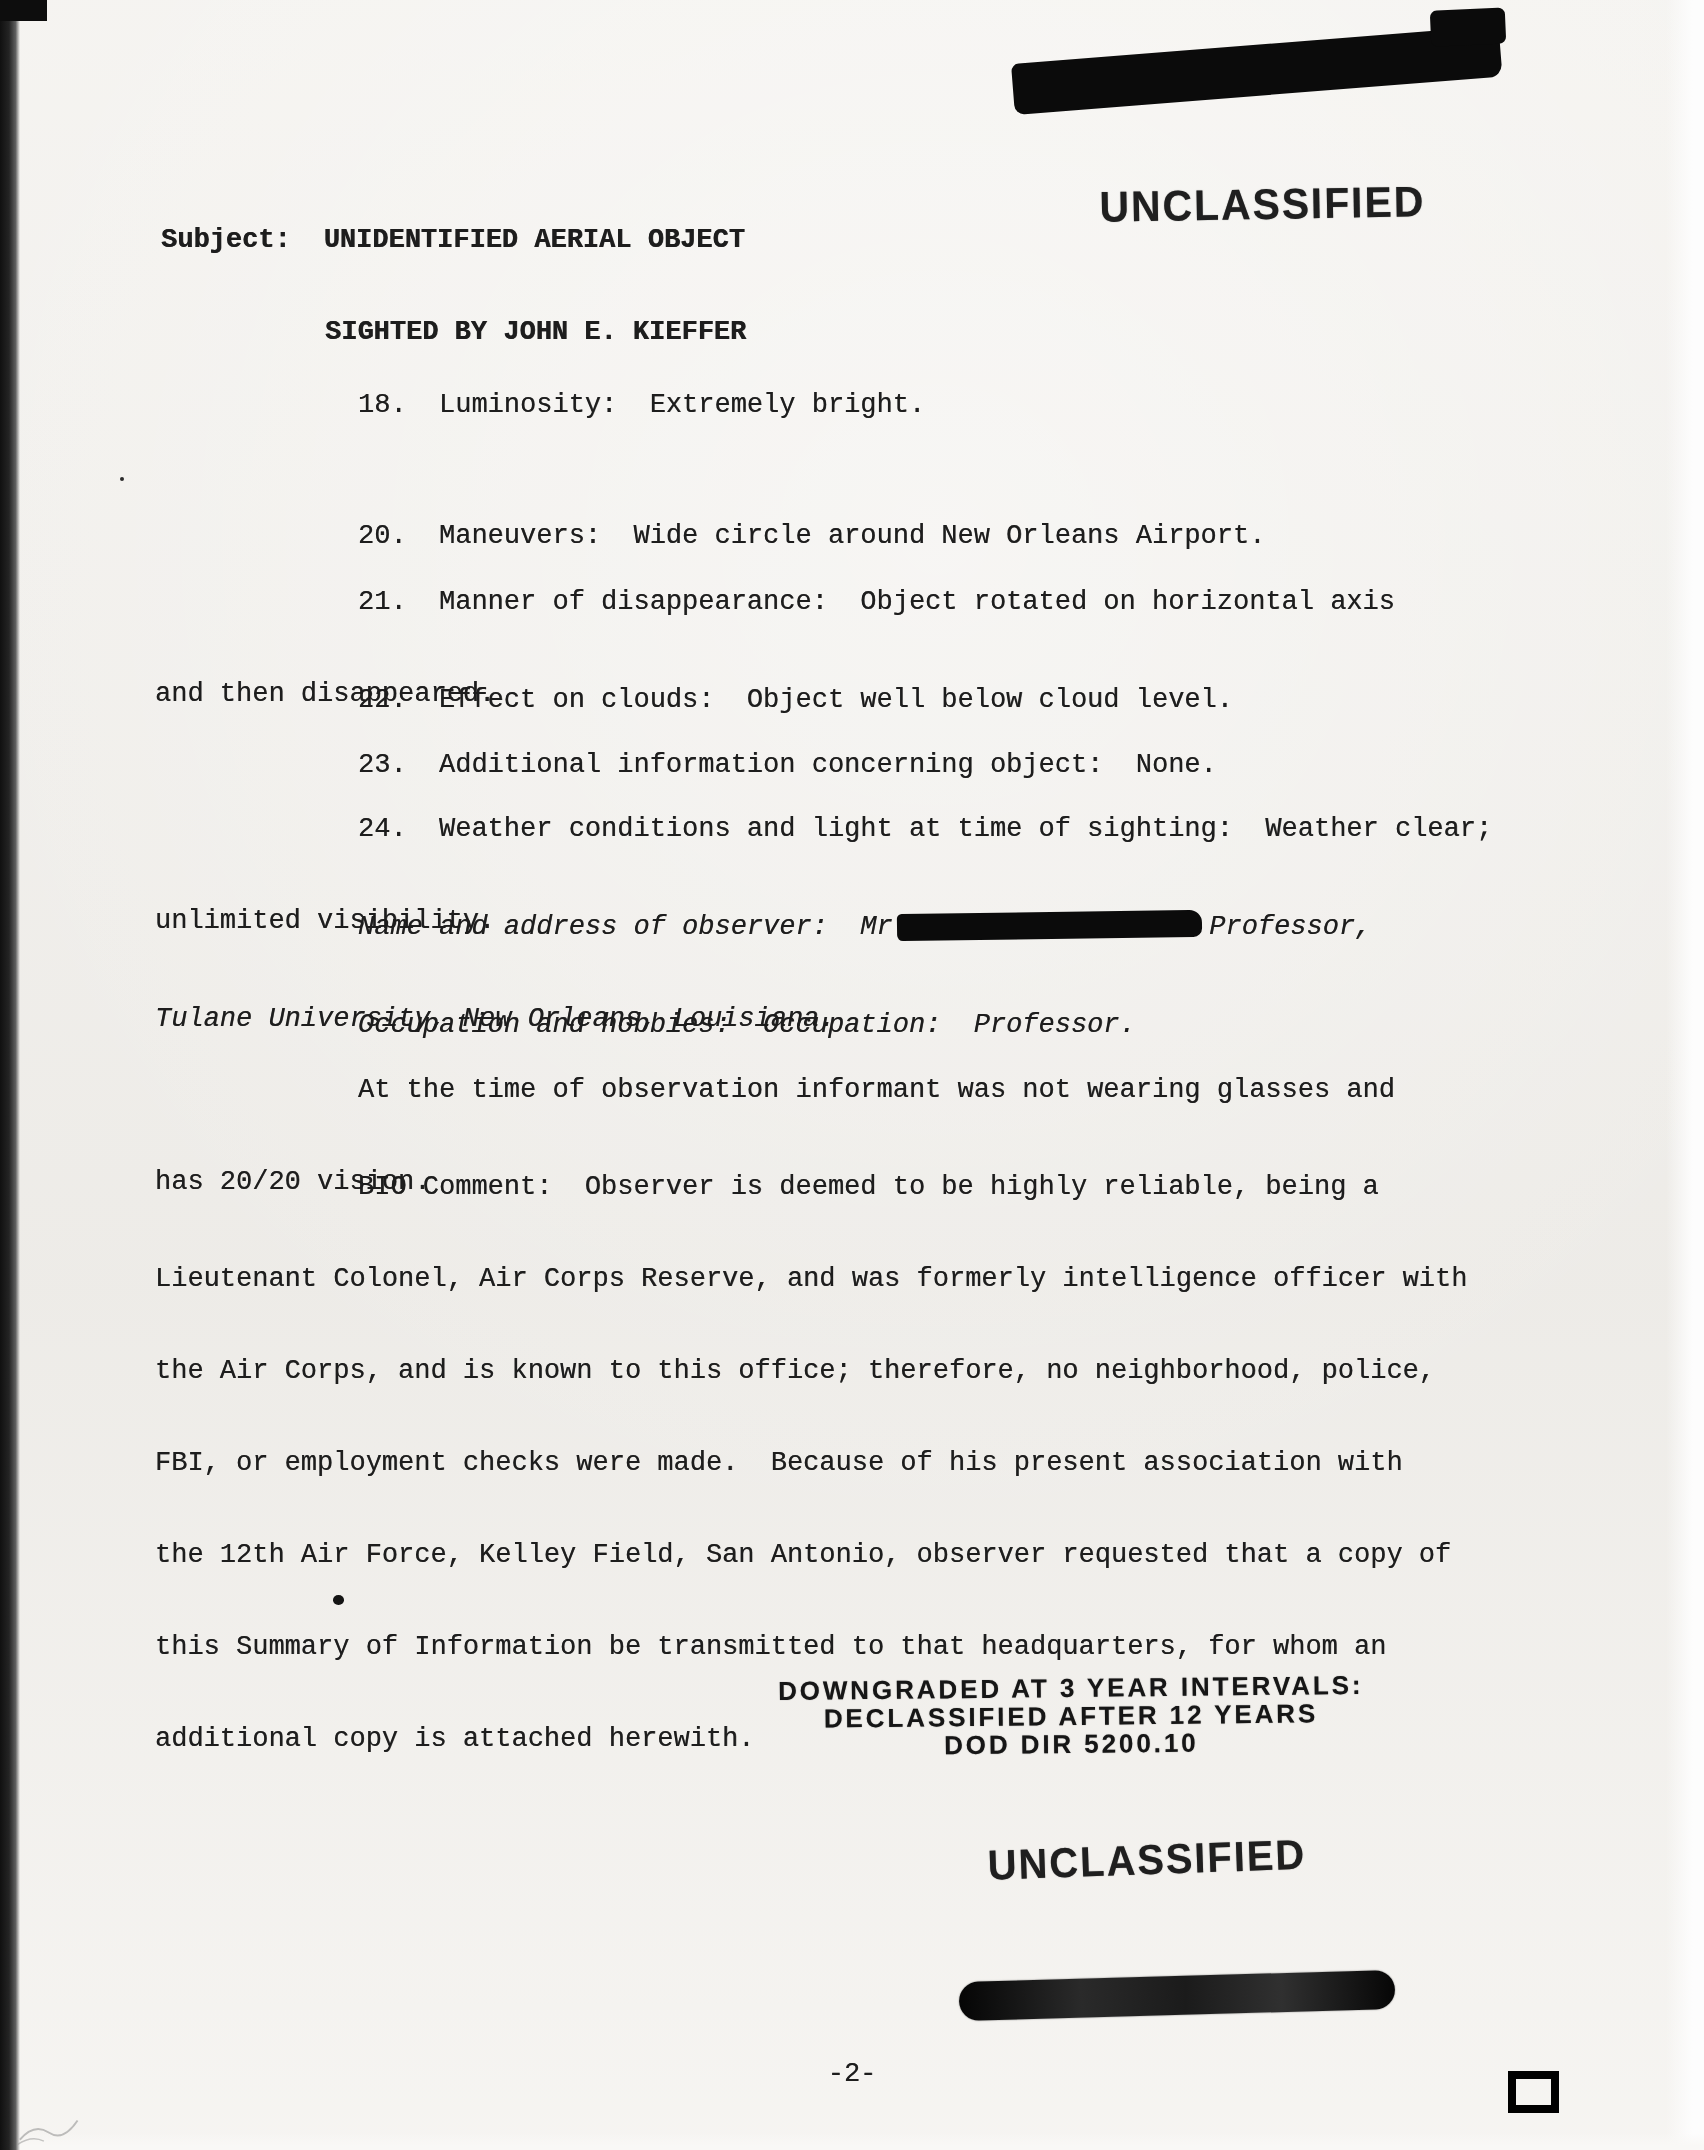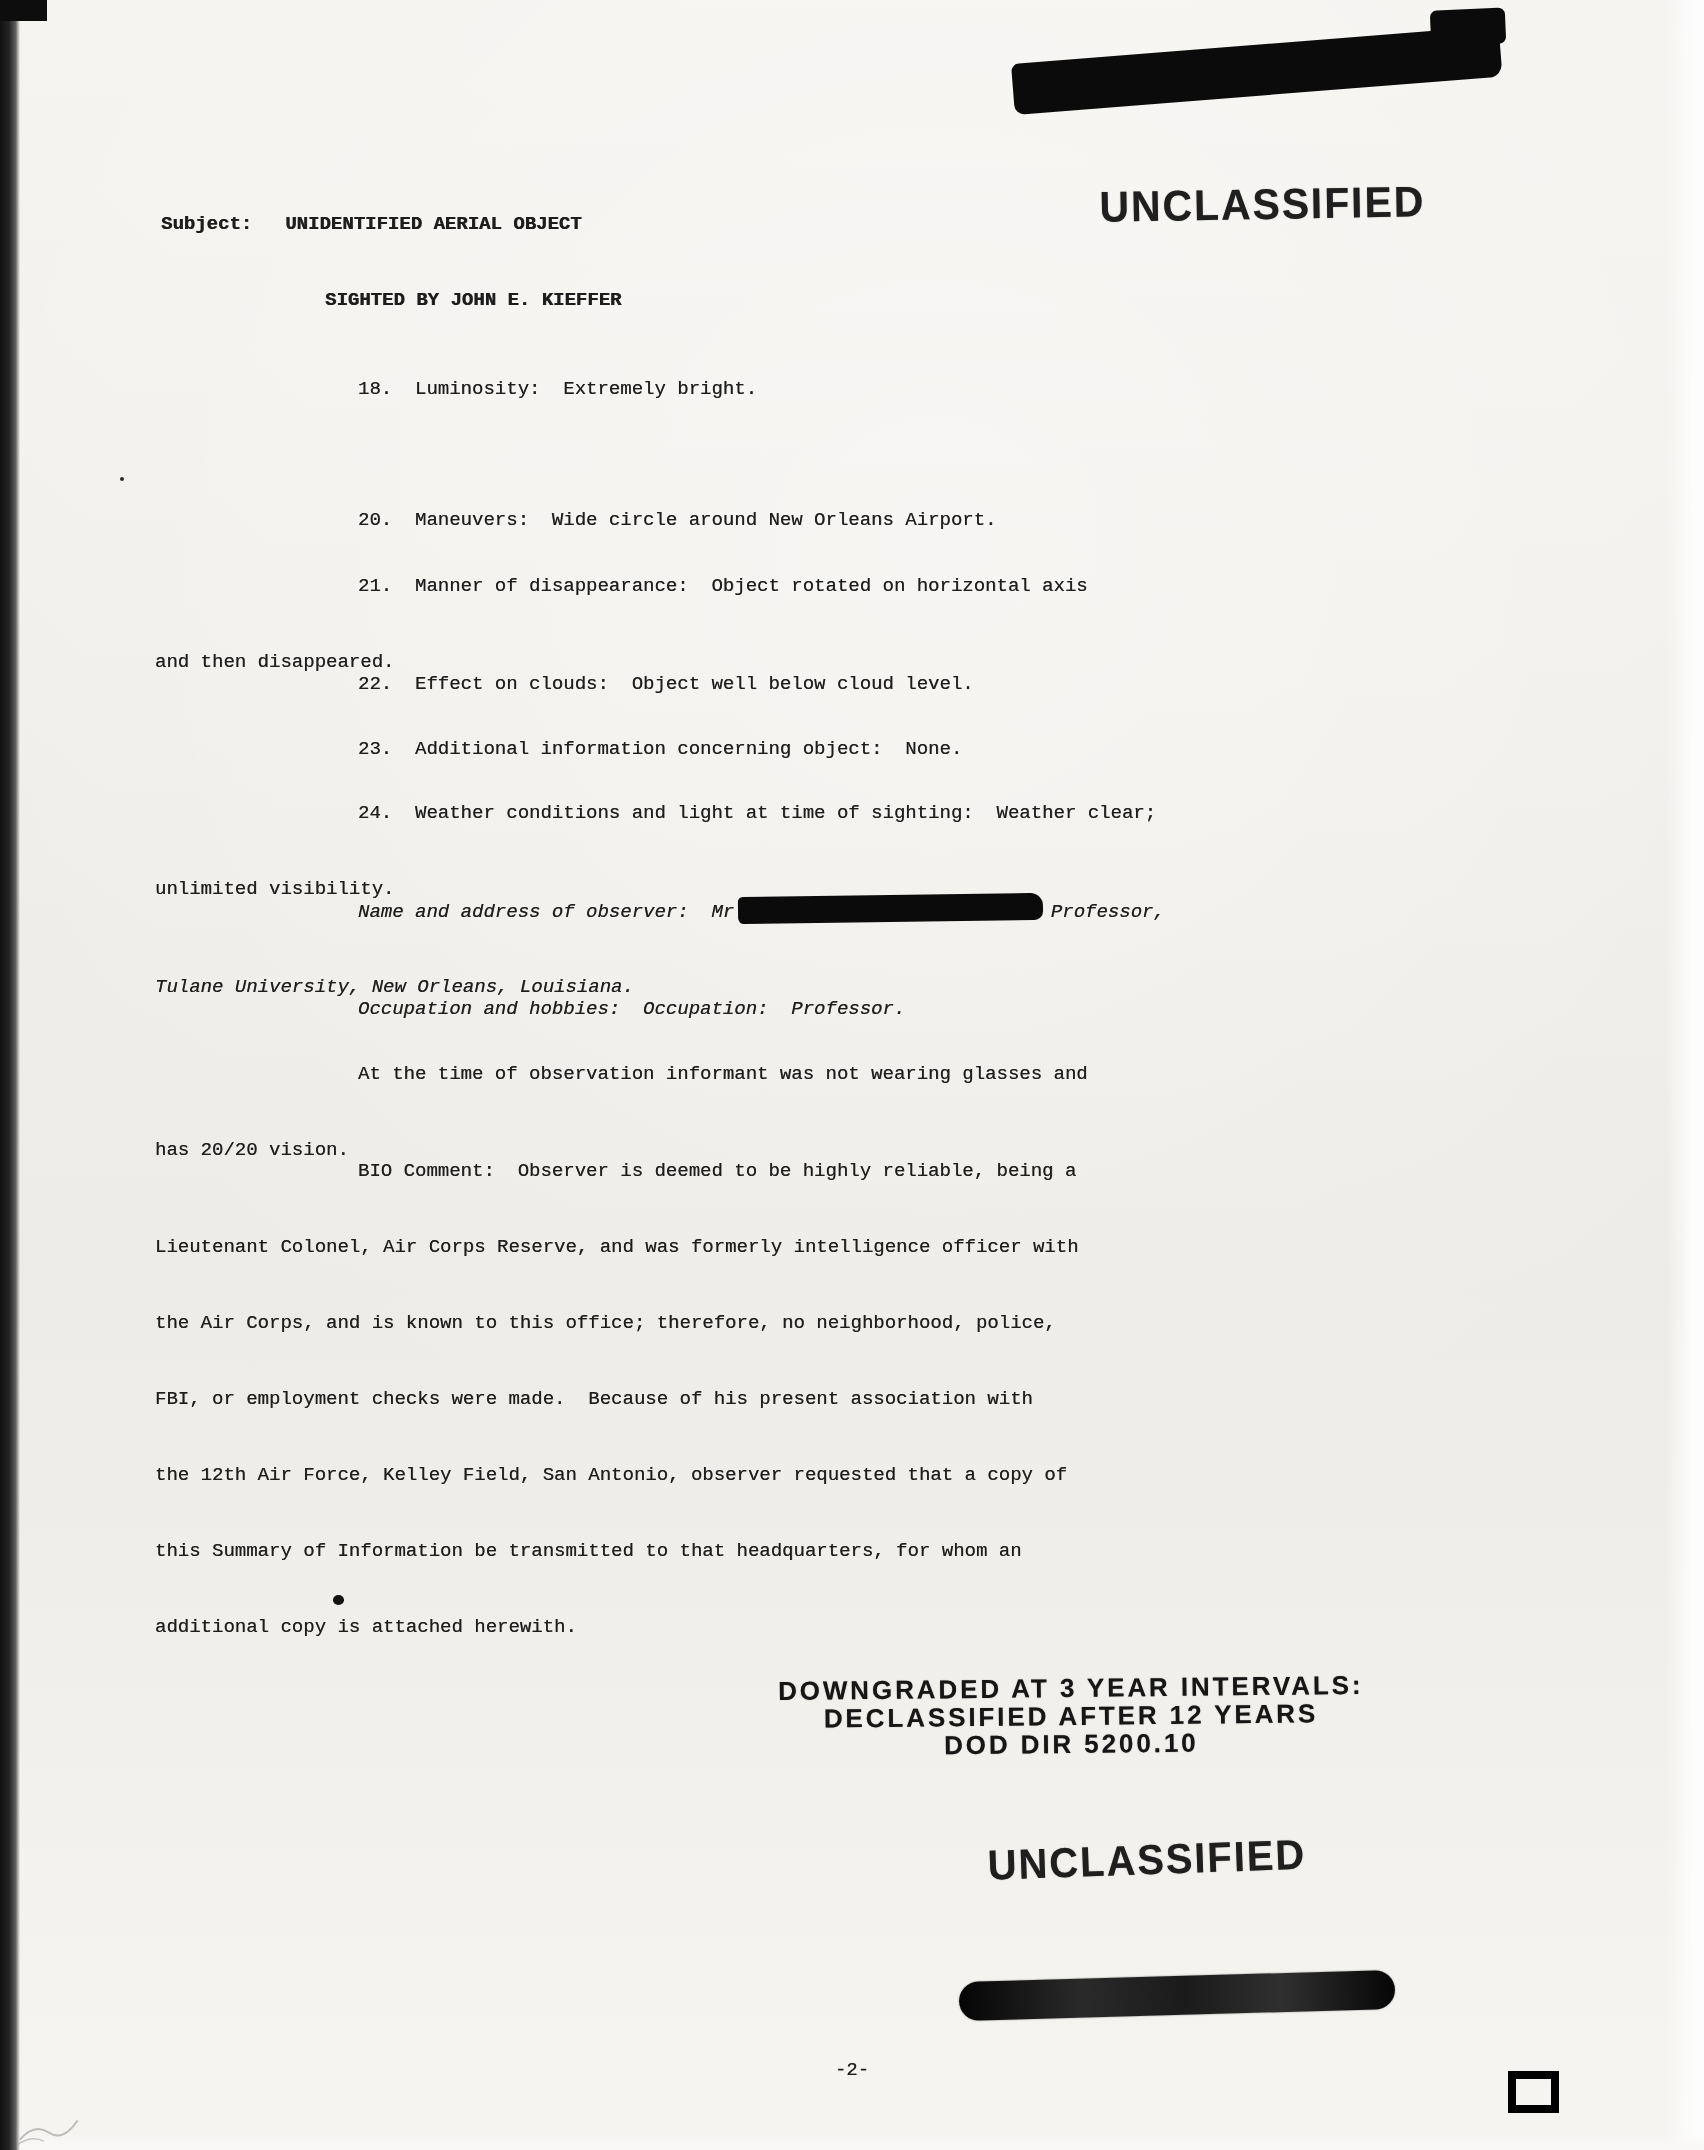--- a/index.html
+++ b/index.html
@@ -34,21 +34,21 @@
   .scan-edge-right{
     position:absolute;right:0;top:0;width:38px;height:100%;
     background:linear-gradient(270deg,#fdfdfd 30%,rgba(253,253,253,0) 100%);
   }
   .scan-edge-bottom{
     position:absolute;left:0;bottom:0;width:100%;height:18.4px;
     background:linear-gradient(0deg,#f9f8f6 30%,rgba(249,248,246,0) 100%);
   }
   
   .tw{
-    font-size:19px;color:var(--ink);white-space:pre;
+    font-size:27px;color:var(--ink);white-space:pre;
     text-shadow:0.3px 0.2px 0 rgba(25,25,25,0.6), 0 0 0.5px rgba(0,0,0,0.18);
   }
   .block{position:absolute;left:155px;}
   .line{height:32px;line-height:32px;}
   .block > .line:first-child{margin-left:203px;}
   .subject{position:absolute;left:161px;top:164px;font-weight:bold;
     text-shadow:0.5px 0.2px 0 rgba(15,15,15,0.75), 0 0 0.5px rgba(0,0,0,0.3);}
   .subj-title{margin-left:33px;}
   .subj-line2{margin-left:164px;}
   

